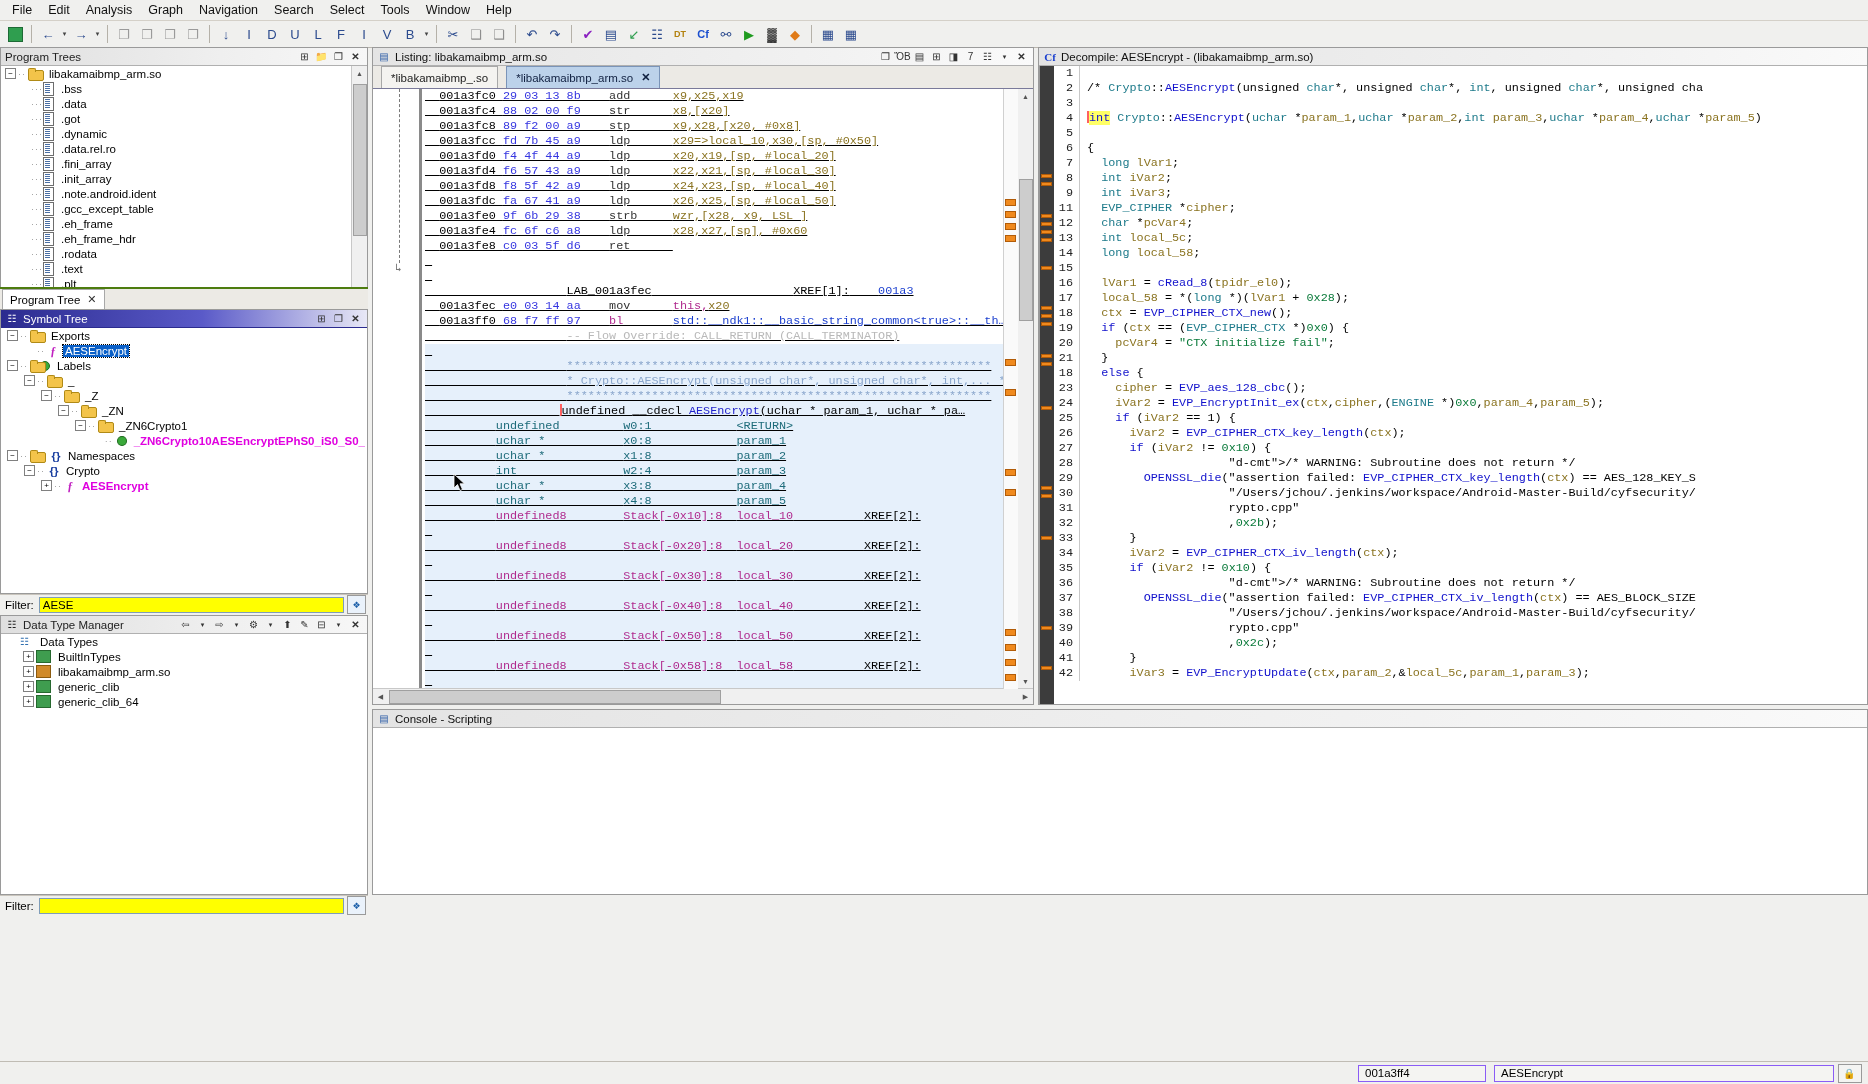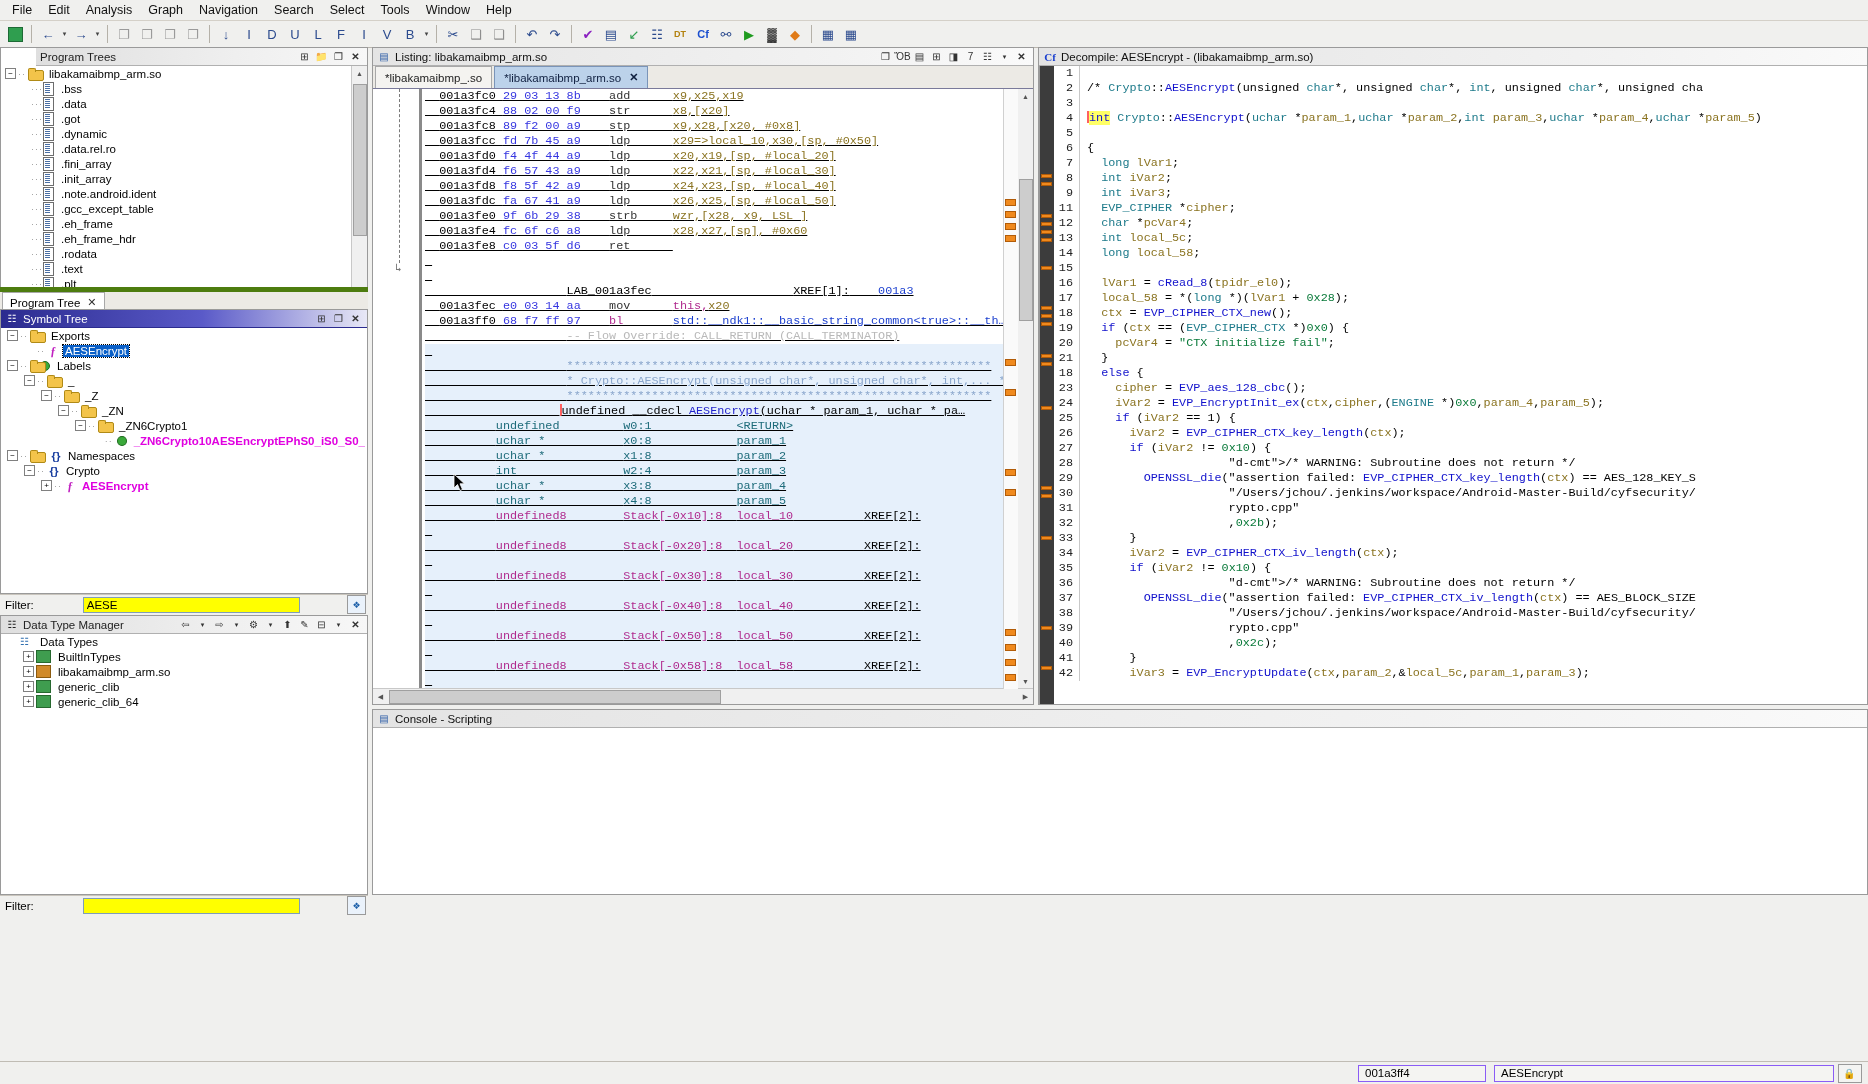--- a/index.html
+++ b/index.html
@@ -71,39 +71,39 @@
       display:flex;align-items:center;justify-content:center;font-size:7px;color:#555;}
   .vscroll .up{top:0;} .vscroll .dn{bottom:0;}
   .vscroll .thumb{position:absolute;left:1px;width:12px;background:#cdcdcd;border:1px solid #a0a0a0;}
   .hscroll{position:absolute;left:0;bottom:0;height:15px;right:0;background:#f0f0f0;border-top:1px solid #c8c8c8;}
   .hscroll .lf,.hscroll .rt{position:absolute;top:0;width:15px;height:15px;display:flex;
       align-items:center;justify-content:center;font-size:7px;color:#555;}
   .hscroll .lf{left:0;} .hscroll .rt{right:0;}
   .hscroll .thumb{position:absolute;top:1px;height:12px;background:#cdcdcd;border:1px solid #a0a0a0;}
 
   
-  .tabstrip{height:20px;background:#eceae5;border-top:5px solid #4d7c0f;display:flex;align-items:flex-end;}
+  .tabstrip{height:20px;background:#eceae5;border-top:2px solid #4d7c0f;display:flex;align-items:flex-end;}
   .dtab{height:19px;display:flex;align-items:center;padding:0 7px;font-size:11.5px;
         background:#fff;border:1px solid #a8a8a8;border-bottom:none;margin-left:2px;cursor:default;}
   .dtab .x{margin-left:7px;font-size:11px;color:#333;}
 
   
   .filterrow{height:20px;display:flex;align-items:center;background:#f0f0ee;padding:0 2px;
-             border-top:1px solid #c9c5bd;box-sizing:border-box;gap:44px;}
+             border-top:1px solid #c9c5bd;box-sizing:border-box;}
   .filterrow .lab{font-size:11.5px;padding:0 5px 0 3px;}
   .filterrow input{flex:1;height:16px;border:1px solid #7f9db9;background:#ffff00;font-size:11.5px;
       padding:0 3px;box-sizing:border-box;font-family:"Liberation Sans",sans-serif;color:#000;outline:none;}
   .filterrow .fbtn{width:17px;height:17px;margin-left:3px;border:1px solid #9a9a9a;background:#eaf2fb;
       display:flex;align-items:center;justify-content:center;font-size:9px;color:#1a5ea8;}
 
   
   #listing-tabs{height:22px;background:#eceae5;display:flex;align-items:flex-end;
                 border-bottom:1px solid #7a7a9a;}
   .ltab{height:21px;display:flex;align-items:center;padding:0 9px;font-size:11.5px;cursor:default;
-        border:1px solid #a8a8a8;border-bottom:none;margin-left:2px;background:#f4f3f0;color:#222;}
+        border:1px solid #a8a8a8;border-bottom:none;margin-left:8px;background:#f4f3f0;color:#222;}
   .ltab.active{background:#bcd2ea;border-color:#7a94b8;color:#102040;}
   .ltab .x{margin-left:8px;font-weight:bold;font-size:11px;}
 
   .codearea{position:absolute;background:#fff;overflow:hidden;font-size:11.8px;line-height:15px;}
   .crow{white-space:pre;height:15px;}
   .c-addr{color:#000;}
   .c-bytes{color:#3535e0;}
   .c-mnem{color:#333;}
   .c-reg{color:#8a7320;}
   .c-op{color:#000;}
@@ -215,21 +215,21 @@
     <div class="tb" style="color: rgb(31, 155, 31);">▶</div>
     <div class="tb" style="color: rgb(42, 42, 42);">▓</div>
     <div class="tb" style="color: rgb(224, 123, 24);">◆</div>
     <div class="tbsep"></div>
     <div class="tb">▦</div>
     <div class="tb">▦</div>
   </div>
 
 <div id="workspace">
 
-  <div class="panel" style="left:0;top:0;width:368px;height:250px;padding-left:35px;">
+  <div class="panel" style="left:0;top:0;width:368px;height:250px;">
     <div class="ptitle ptitle-inactive">
       <span class="ttxt">Program Trees</span>
       <span class="tbtns" id="pt-btns">
           <span class="tbtn">⊞</span>
           <span class="tbtn">📁</span>
           <span class="tbtn">❐</span>
           <span class="tbtn" style="font-weight: bold;">✕</span>
         </span>
     </div>
     <div class="tree" id="pt-tree" style="position:absolute;left:0;top:18px;right:15px;bottom:0;">

